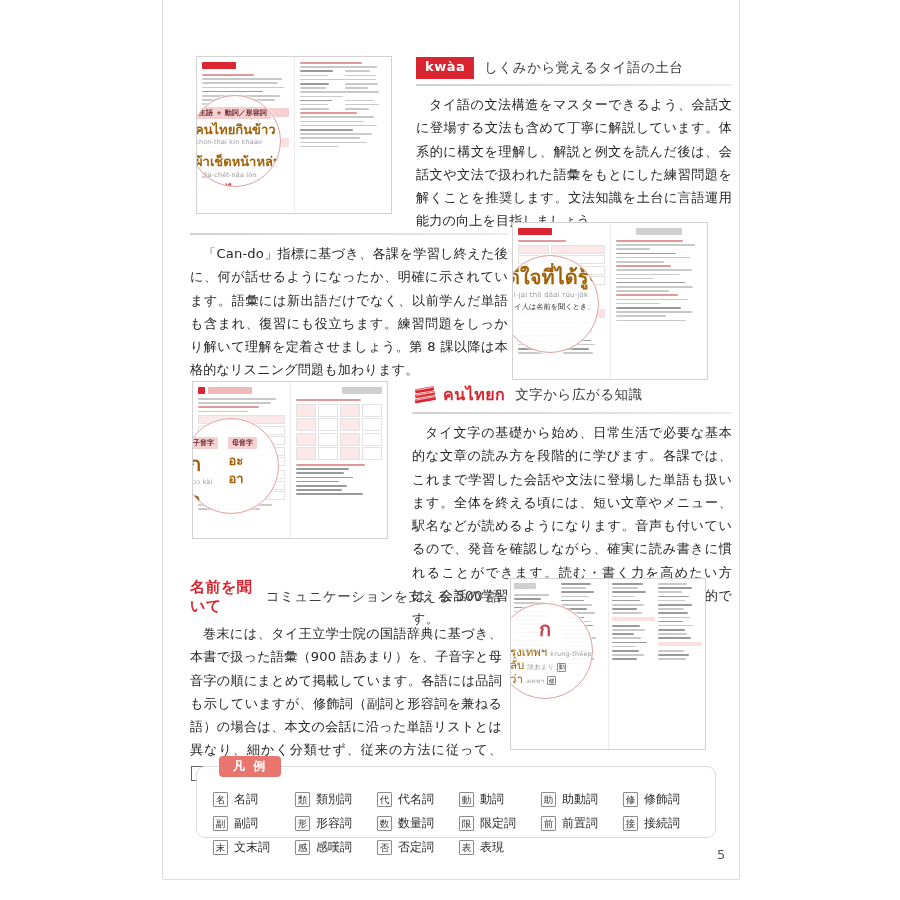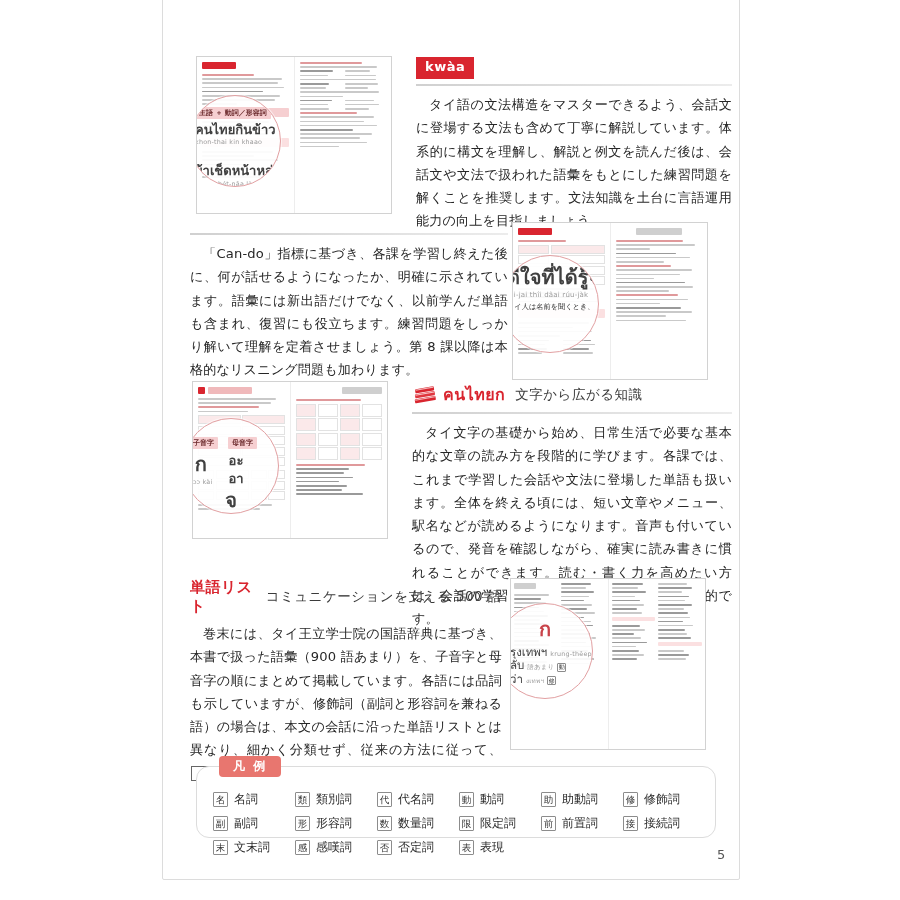--- a/index.html
+++ b/index.html
@@ -139,21 +139,21 @@
     background: rgba(255,255,255,0.93);
     overflow: hidden;
     box-shadow: 0 0 0 1px rgba(255,255,255,0.6);
   }
   .mag-inner {
     position: absolute; inset: 0;
     padding: 4px 5px;
     font-family: "DejaVu Sans", "Liberation Sans", sans-serif;
   }
   .thai {
-    font-size: 11.5px; color: #404040; line-height: 1.18; white-space: nowrap;
+    font-size: 11.5px; color: #a16207; line-height: 1.18; white-space: nowrap;
     font-family: "DejaVu Sans", sans-serif;
   }
   .thai.big { font-size: 13px; font-weight: bold; }
   .thai.huge { font-size: 20px; font-weight: bold; }
   .roman {
     font-size: 6.4px; color: #9a9a9a; letter-spacing: 0.2px; white-space: nowrap;
     margin-top: 1px;
   }
   .mag-jp {
     font-size: 7.2px; color: #2b2b2b; white-space: nowrap; line-height: 1.5;
@@ -305,30 +305,31 @@
           <div class="ln" style="width:78%"></div>
           <div class="ln" style="width:46%"></div>
         </div>
       </div>
 
       <div class="magnify" style="left:-8px; top:38px; width:92px; height:92px;">
         <div class="mag-inner">
           <div class="mag-label">主語 ＋ 動詞／形容詞</div>
           <div class="thai big" style="margin-top:3px;">คนไทยกินข้าว</div>
           <div class="roman">khon-thai kin khaao</div>
-          <div class="thai big" style="margin-top:17px;">ผ้าเช็ดหน้าหล่น</div>
+          <div class="thai big" style="margin-top:8px;">ผ้าเช็ดหน้าหล่น</div>
           <div class="roman">phâa-chét-nâa lòn</div>
           <div class="thai big" style="margin-top:4px; color:#c9434a;">ภาษาไทย</div>
         </div>
       </div>
     </div>
 
     <div class="block" style="left:416px; top:57px; width:316px;">
       <div class="badge-wrap">
         <span class="badge">kwàa</span>
+        <span class="sub-title">しくみから覚えるタイ語の土台</span>
       </div>
       <div class="head-rule-grad"></div>
       <div class="para" style="margin-top:7px;">タイ語の文法構造をマスターできるよう、会話文に登場する文法も含めて丁寧に解説しています。体系的に構文を理解し、解説と例文を読んだ後は、会話文や文法で扱われた語彙をもとにした練習問題を解くことを推奨します。文法知識を土台に言語運用能力の向上を目指しましょう。</div>
     </div>
 
     <div class="block" style="left:190px; top:228px; width:318px;">
       <div class="head-rule-grad"></div>
       <div class="para" style="margin-top:7px;">「Can-do」指標に基づき、各課を学習し終えた後に、何が話せるようになったか、明確に示されています。語彙には新出語だけでなく、以前学んだ単語も含まれ、復習にも役立ちます。練習問題をしっかり解いて理解を定着させましょう。第 8 課以降は本格的なリスニング問題も加わります。</div>
     </div>
 
@@ -480,21 +481,21 @@
           <div class="ln d" style="width:56%"></div>
           <div class="ln d" style="width:66%"></div>
           <div class="ln d" style="width:50%"></div>
           <div class="ln d" style="width:60%"></div>
           <div class="ln d" style="width:54%"></div>
           <div class="ln d" style="width:78%"></div>
         </div>
       </div>
 
       <div class="magnify" style="left:-10px; top:36px; width:96px; height:96px;">
-        <div class="mag-inner" style="padding-top:18px;text-align:center;">
+        <div class="mag-inner" style="padding-top:18px;">
           <div style="display:flex; gap:10px;">
             <span class="mag-label">子音字</span>
             <span class="mag-label">母音字</span>
           </div>
           <div style="display:flex; gap:16px; margin-top:4px; align-items:flex-start;">
             <div>
               <div class="thai huge">ก</div>
               <div class="roman">kɔɔ kài</div>
             </div>
             <div>
@@ -523,21 +524,21 @@
         </span>
         <span class="red-head" style="font-size:16px;">คนไทยก</span>
         <span class="sub-title">文字から広がる知識</span>
       </div>
       <div class="head-rule-grad"></div>
       <div class="para" style="margin-top:7px;">タイ文字の基礎から始め、日常生活で必要な基本的な文章の読み方を段階的に学びます。各課では、これまで学習した会話や文法に登場した単語も扱います。全体を終える頃には、短い文章やメニュー、駅名などが読めるようになります。音声も付いているので、発音を確認しながら、確実に読み書きに慣れることができます。読む・書く力を高めたい方は、会話の学習と並行して進めると、より効果的です。</div>
     </div>
 
     <div class="block" style="left:190px; top:578px; width:312px;">
       <div class="badge-wrap">
-        <span class="red-head">単語リスト</span>
+        <span class="red-head">名前を聞いて</span>
         <span class="sub-title">コミュニケーションを支える 500 語</span>
       </div>
       <div class="para" style="margin-top:6px;"><span>巻末には、タイ王立学士院の国語辞典に基づき、本書で扱った語彙（900 語あまり）を、子音字と母音字の順にまとめて掲載しています。各語には品詞も示していますが、修飾詞（副詞と形容詞を兼ねる語）の場合は、本文の会話に沿った単語リストとは異なり、細かく分類せず、従来の方法に従って、</span><span class="boxchar">修</span><span>のみを記載しています。</span></div>
     </div>
 
     <div class="thumb" style="left:510px; top:578px; width:196px; height:172px;">
       <div class="spread">
         <div class="pg left" style="padding:4px 3px;">
           <div class="cols2" style="gap:3px;">
             <div>
@@ -647,21 +648,21 @@
           </div>
           <div style="display:flex;align-items:baseline;gap:3px;">
             <span class="thai">กว่า</span>
             <span class="roman">งเทพฯ</span>
             <span class="leg-key" style="width:9px;height:9px;font-size:6px;margin:0;">修</span>
           </div>
         </div>
       </div>
     </div>
 
-    <div class="legend-box" style="left:196px; top:766px; width:520px; height:72px;border-radius:13px;">
+    <div class="legend-box" style="left:196px; top:766px; width:520px; height:72px;">
       <div class="legend-badge">凡 例</div>
       <div class="legend-grid">
         <div class="leg-item">
           <span class="leg-key">名</span>
           <span>名詞</span>
         </div>
         <div class="leg-item">
           <span class="leg-key">類</span>
           <span>類別詞</span>
         </div>

